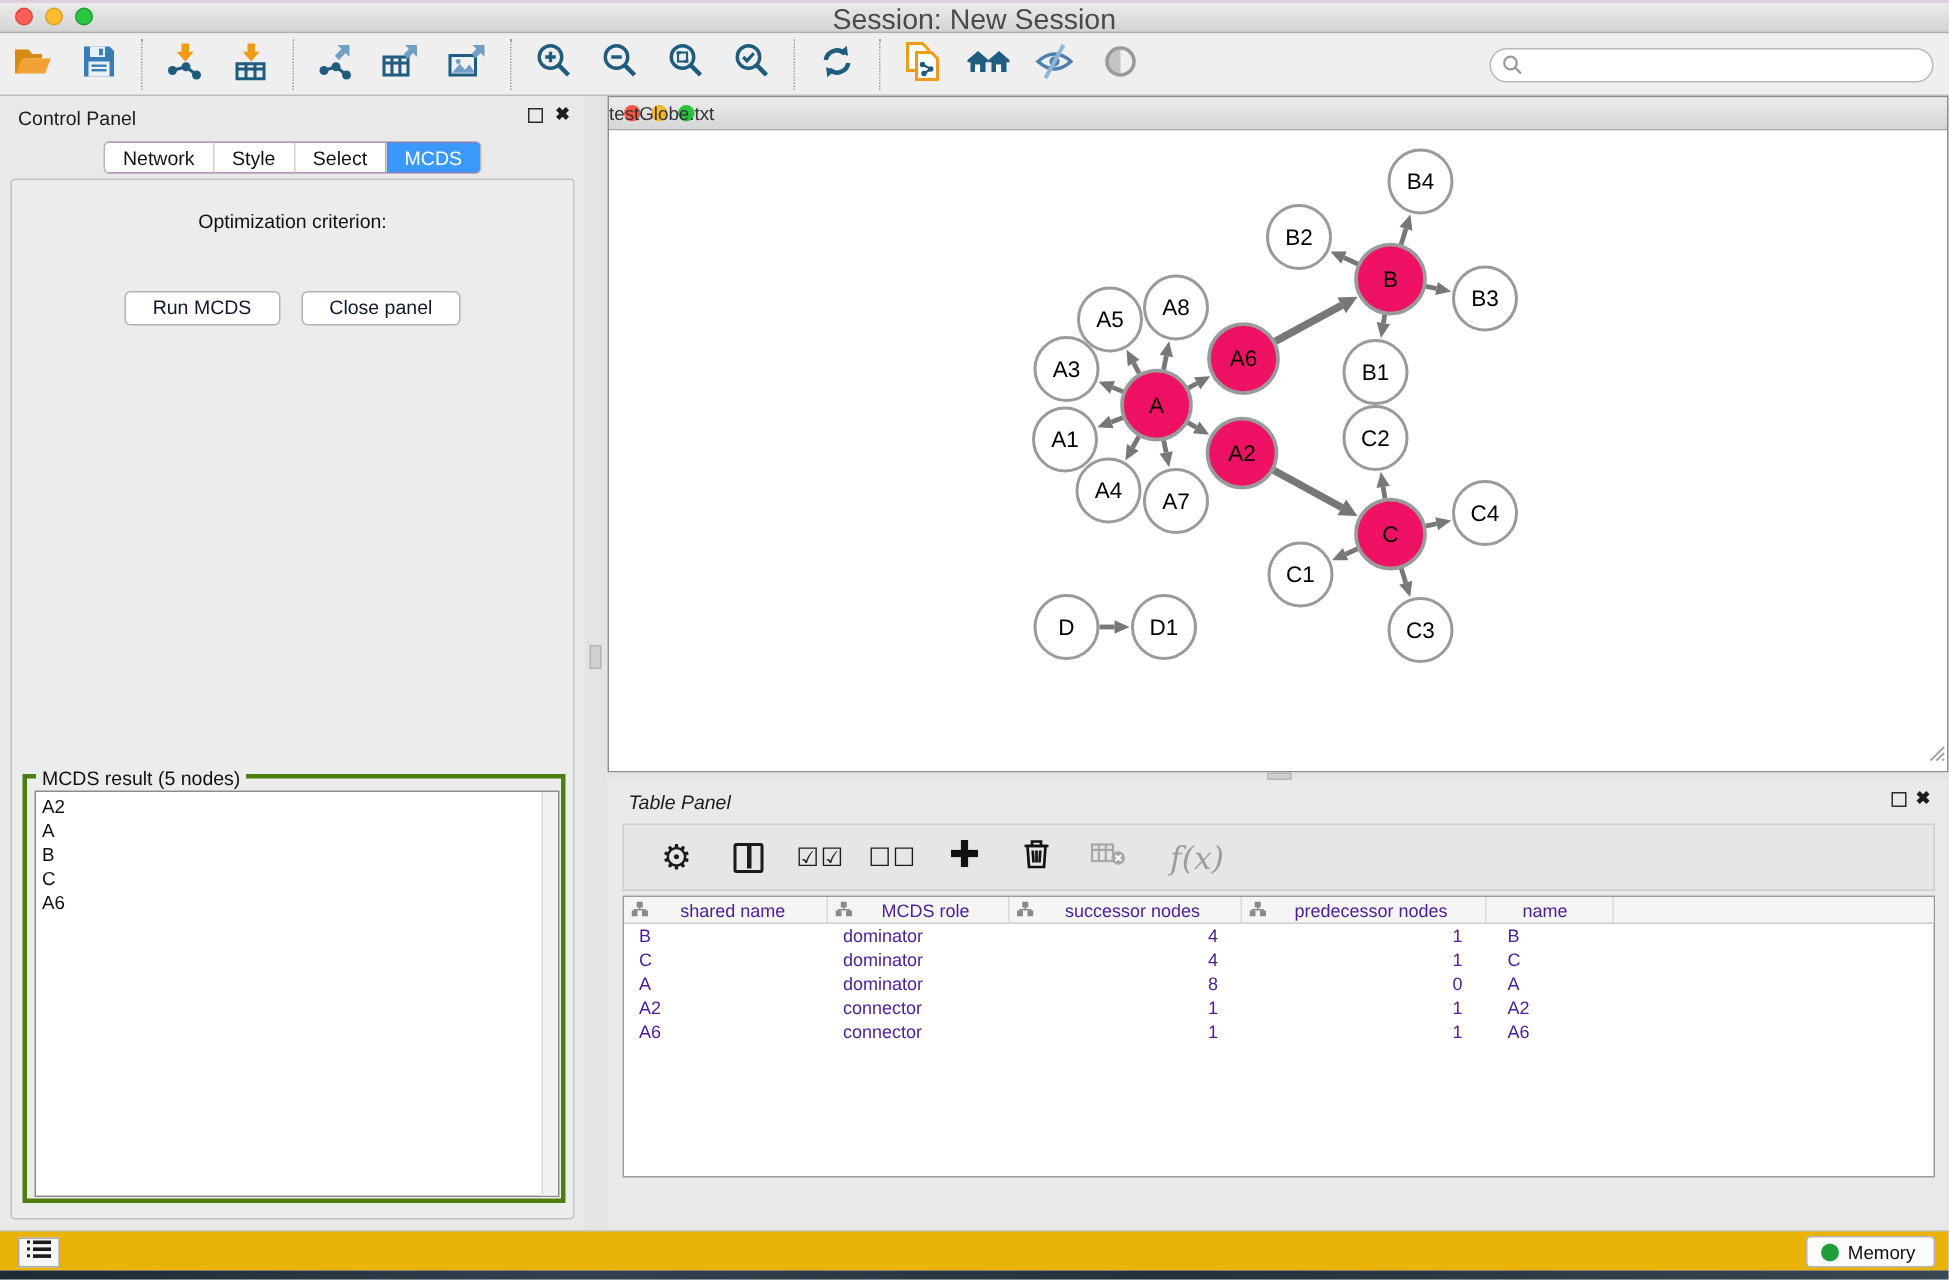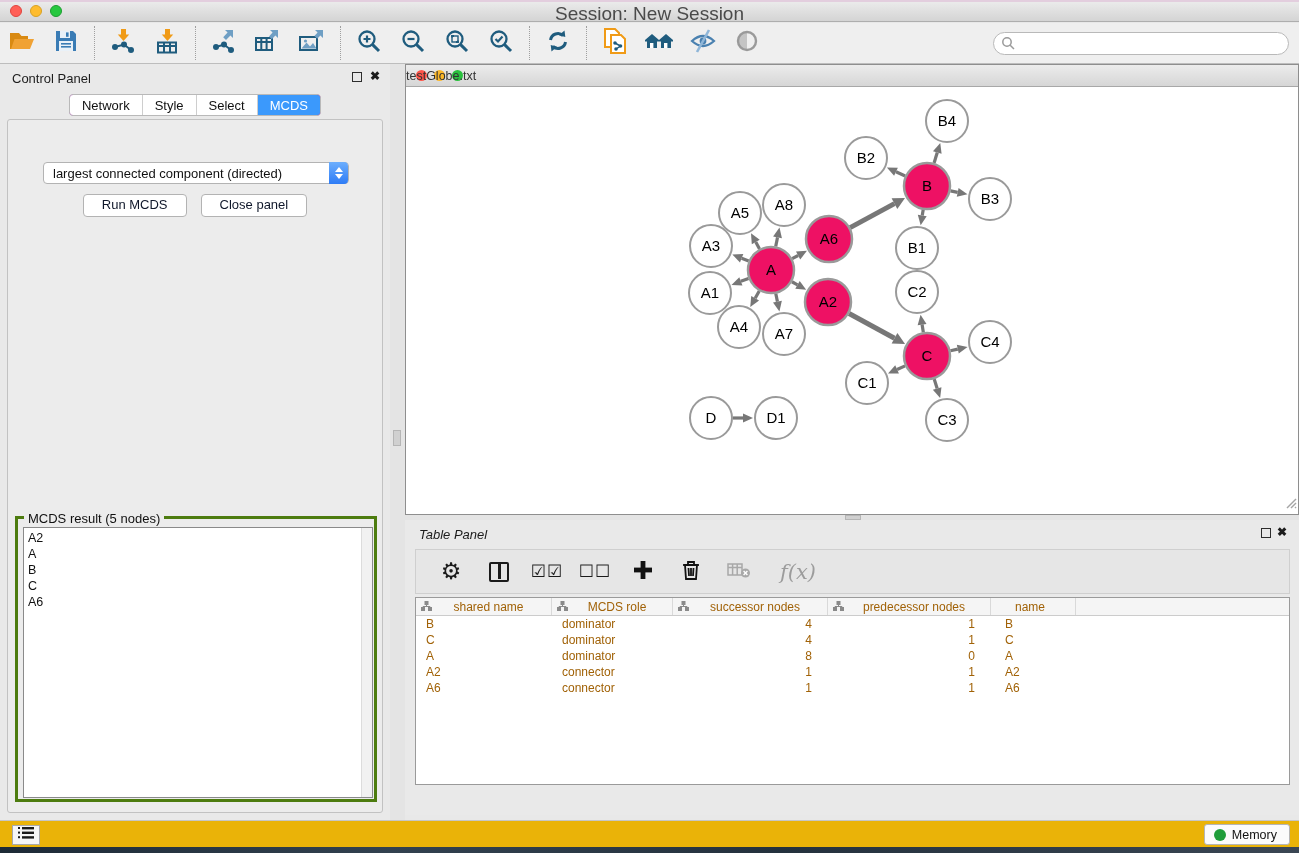--- a/index.html
+++ b/index.html
@@ -94,21 +94,21 @@
   .tp-toolbar { position:absolute; left:10px; top:29px; width:875px; height:45px;
     background:#e6e6e6; border:1px solid #cfcfcf; display:flex; align-items:center; }
   .tp-ico { margin-left:22px; display:flex; align-items:center; justify-content:center; width:26px; height:28px; }
   .gear-glyph { font-size:23px; color:#1b1b1b; line-height:1; }
   .cols-glyph { width:20px; height:20px; border:2.5px solid #1b1b1b; border-radius:2px; position:relative; }
   .cols-glyph::after { content:""; position:absolute; left:7px; top:0; width:2.5px; height:15px; background:#1b1b1b; }
   .chk-glyph { font-size:17px; color:#1b1b1b; letter-spacing:1px; }
   .fx-glyph { font-family:"DejaVu Serif", serif; font-style:italic; font-size:21px; color:#9c9c9c; }
 
   .data-table { position:absolute; left:10px; top:77px; width:875px; height:188px;
-    background:#fff; border:1px solid #9a9a9a; font-size:12px; color:#a16207; }
+    background:#fff; border:1px solid #9a9a9a; font-size:12px; color:#4c1d95; }
   .dt-header { display:grid; grid-template-columns:136px 121px 155px 163px 85px 1fr;
     background:#f5f5f5; border-bottom:1px solid #cccccc; height:18px; }
   .dt-hcell { display:flex; align-items:center; border-right:1px solid #d9d9d9; position:relative; }
   .dt-hcell:last-child,.dt-hcell.no-border { border-right:none; }
   .dt-hcell .hicon { margin-left:5px; }
   .dt-hcell .hlabel { flex:1; text-align:center; padding-right:6px; }
   .dt-row { display:grid; grid-template-columns:136px 121px 155px 163px 85px 1fr; height:16px; line-height:16px; }
   .dt-cell { overflow:hidden; white-space:nowrap; }
   .c-left { padding-left:10px; } .c-right { text-align:right; padding-right:16px; }
 
@@ -334,27 +334,21 @@
   </div>
   <div class="control-tabs-row">
     <div class="seg-tabs">
         <div class="seg-tab">Network</div>
         <div class="seg-tab">Style</div>
         <div class="seg-tab">Select</div>
         <div class="seg-tab active">MCDS</div>
       </div>
   </div>
   <div class="cp-content">
-    <div class="dropdown">
-      <span>largest connected component (directed)</span>
-      <span class="dd-stepper">
-          <span class="dd-up"></span>
-          <span class="dd-down"></span>
-        </span>
-    </div>
+    <div class="opt-label">Optimization criterion:</div>
     <div class="cp-buttons">
       <div class="btn">Run MCDS</div>
       <div class="btn">Close panel</div>
     </div>
     <div class="result-fieldset">
       <span class="result-legend">MCDS result (5 nodes)</span>
       <div class="result-list">
         <div>
             <div>A2</div>
             <div>A</div>

